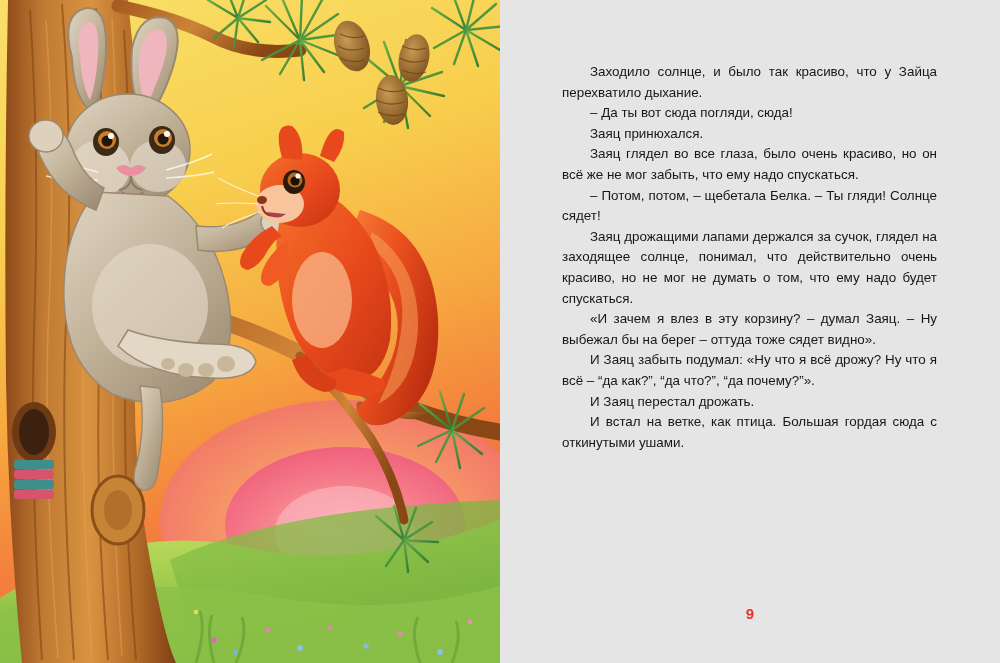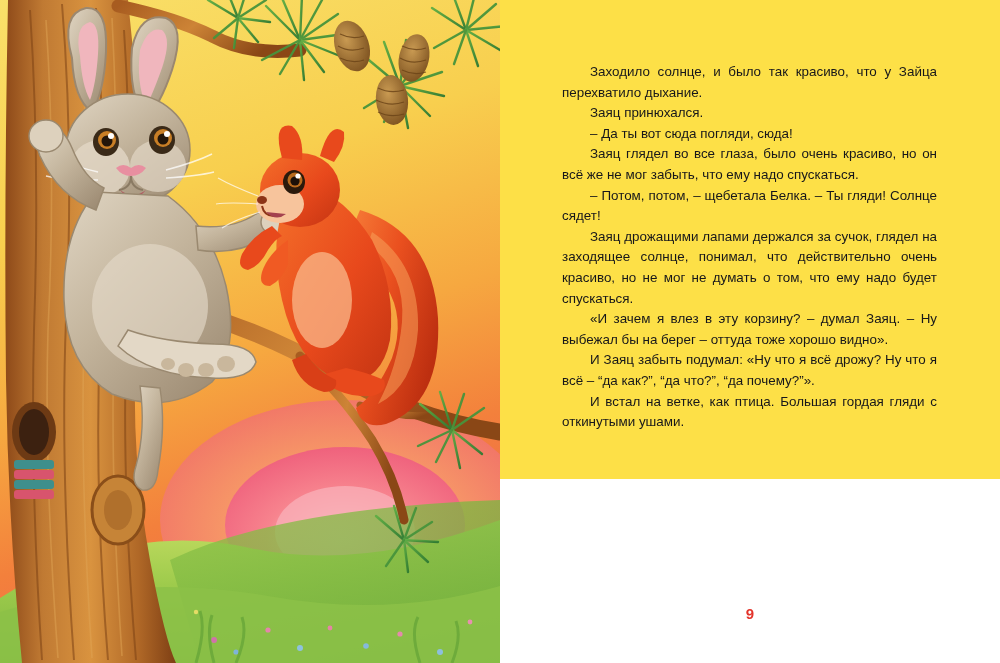--- a/index.html
+++ b/index.html
@@ -26,22 +26,22 @@
     width: 500px;
     height: 663px;
     overflow: hidden;
   }
   .ill-svg { display: block; width: 500px; height: 663px; }
 
   
   .text-page {
     position: relative;
     width: 500px;
-    height: 479px;
-    background: #fde047;
+    height: 663px;
+    background: #e5e5e5;
   }
   .text-block {
     position: absolute;
     left: 62px;
     top: 62px;
     width: 375px;
     font-family: "Liberation Sans", sans-serif;
     font-size: 13.4px;
     line-height: 20.6px;
     color: #17171a;
@@ -377,25 +377,26 @@
         <path d="M236 663 q12 -28 6 -46"></path>
         <path d="M420 663 q-10 -30 -2 -46"></path>
         <path d="M452 663 q10 -26 4 -42"></path>
       </g>
     </svg>
   </div>
 
   <div class="text-page">
     <div class="text-block">
       <p class="para">Заходило солнце, и было так красиво, что у Зайца перехватило дыхание.</p>
+      <p class="para">– Да ты вот сюда погляди, сюда!</p>
       <p class="para">Заяц принюхался.</p>
-      <p class="para">– Да ты вот сюда погляди, сюда!</p>
       <p class="para">Заяц глядел во все глаза, было очень красиво, но он всё же не мог забыть, что ему надо спускаться.</p>
       <p class="para">– Потом, потом, – щебетала Белка. – Ты гляди! Солнце сядет!</p>
       <p class="para">Заяц дрожащими лапами держался за сучок, глядел на заходящее солнце, понимал, что действительно очень красиво, но не мог не думать о том, что ему надо будет спускаться.</p>
-      <p class="para">«И зачем я влез в эту корзину? – думал Заяц. – Ну выбежал бы на берег – оттуда тоже хорошо видно».</p>
+      <p class="para">«И зачем я влез в эту корзину? – думал Заяц. – Ну выбежал бы на берег – оттуда тоже сядет видно».</p>
       <p class="para">И Заяц забыть подумал: «Ну что я всё дрожу? Ну что я всё – “да как?”, “да что?”, “да почему?”».</p>
-      <p class="para">И встал на ветке, как птица. Большая гордая гляди с откинутыми ушами.</p>
+      <p class="para">И Заяц перестал дрожать.</p>
+      <p class="para">И встал на ветке, как птица. Большая гордая сюда с откинутыми ушами.</p>
     </div>
     <div class="page-number">9</div>
   </div>
 
 </div>
 
 </body></html>

